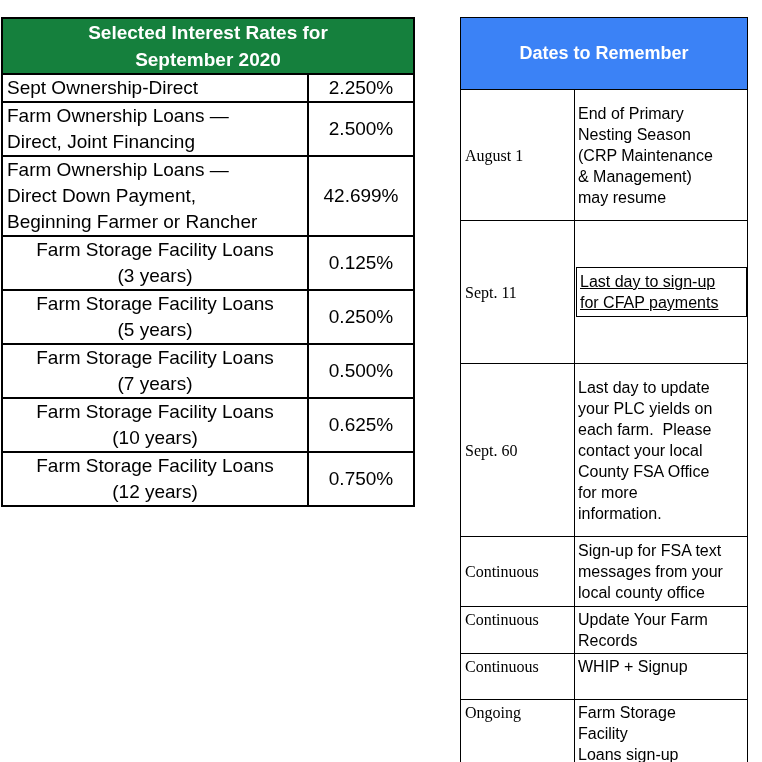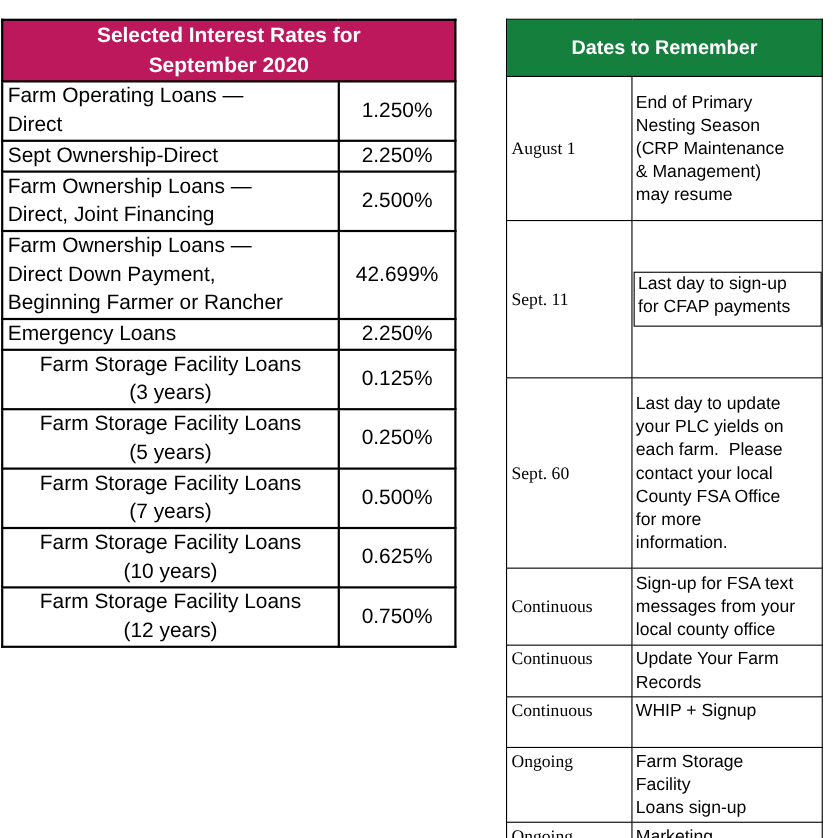--- a/index.html
+++ b/index.html
@@ -15,21 +15,21 @@
   .rates-wrap { position: absolute; left: 1px; top: 17px; }
   table.rates {
     border-collapse: collapse;
     table-layout: fixed;
     width: 412px;
     font-size: 19px;
     line-height: 26px;
   }
   table.rates th, table.rates td { border: 2px solid #000000; }
   table.rates th.hdr {
-    background: #be185d;
+    background: #15803d;
     color: #ffffff;
     font-weight: 700;
     font-size: 19px;
     line-height: 27px;
     text-align: center;
     white-space: pre-wrap;
     padding: 0;
   }
   table.rates td.lbl {
     text-align: left;
@@ -49,27 +49,27 @@
   .dates-wrap { position: absolute; left: 460px; top: 17px; }
   table.dates {
     border-collapse: collapse;
     table-layout: fixed;
     width: 287px;
     font-size: 16px;
     line-height: 21px;
   }
   table.dates th, table.dates td { border: 1px solid #000000; }
   table.dates th.hdr {
-    background: #15803d;
+    background: #3b82f6;
     color: #ffffff;
     font-weight: 700;
     font-size: 18px;
     text-align: center;
     height: 43px;
-    padding: 4px;
+    padding: 14px;
   }
   table.dates td.date {
     width: 110px;
     padding: 2px 2px 2px 4px;
     white-space: pre-wrap;
     font-family: Liberation Serif, serif;
   }
   table.dates td.desc {
     padding: 2px 2px 2px 3px;
     white-space: pre-wrap;
@@ -86,61 +86,54 @@
   tr.rh6 td { height: 41px; }
   tr.rh7 td { height: 61px; }
   tr.rh8 td { height: 61px; }
 
   
   table.dates td.sept11 { padding: 4px 0 4px 1px; vertical-align: middle; }
   .inner-box {
     border: 1px solid #000000;
     min-height: 48px;
     display: flex;
+    align-items: center;
     padding: 0 3px;
     white-space: pre-wrap;
+    text-decoration: underline;
   }
 </style>
 </head>
 <body>
 
 <div class="rates-wrap">
   <table class="rates">
     <colgroup>
         <col style="width:306px">
         <col style="width:106px">
       </colgroup>
     <tbody>
         <tr>
       <th class="hdr" colspan="2">Selected Interest Rates for
 September 2020</th>
     </tr>
     <tr>
-      <td class="lbl">Farm Operating Loans —
-Direct</td>
-      <td class="val">1.250%</td>
-    </tr>
-    <tr>
       <td class="lbl">Sept Ownership-Direct</td>
       <td class="val">2.250%</td>
     </tr>
     <tr>
       <td class="lbl">Farm Ownership Loans —
 Direct, Joint Financing</td>
       <td class="val">2.500%</td>
     </tr>
     <tr>
       <td class="lbl">Farm Ownership Loans —
 Direct Down Payment,
 Beginning Farmer or Rancher</td>
       <td class="val">42.699%</td>
-    </tr>
-    <tr>
-      <td class="lbl">Emergency Loans</td>
-      <td class="val">2.250%</td>
     </tr>
     <tr class="ctr">
       <td class="lbl">Farm Storage Facility Loans
 (3 years)</td>
       <td class="val">0.125%</td>
     </tr>
     <tr class="ctr">
       <td class="lbl">Farm Storage Facility Loans
 (5 years)</td>
       <td class="val">0.250%</td>

